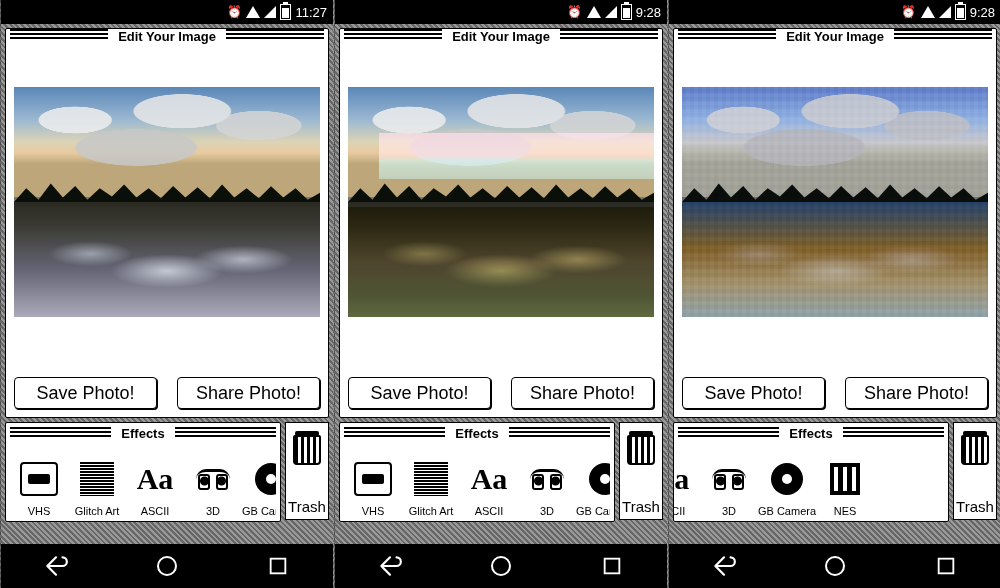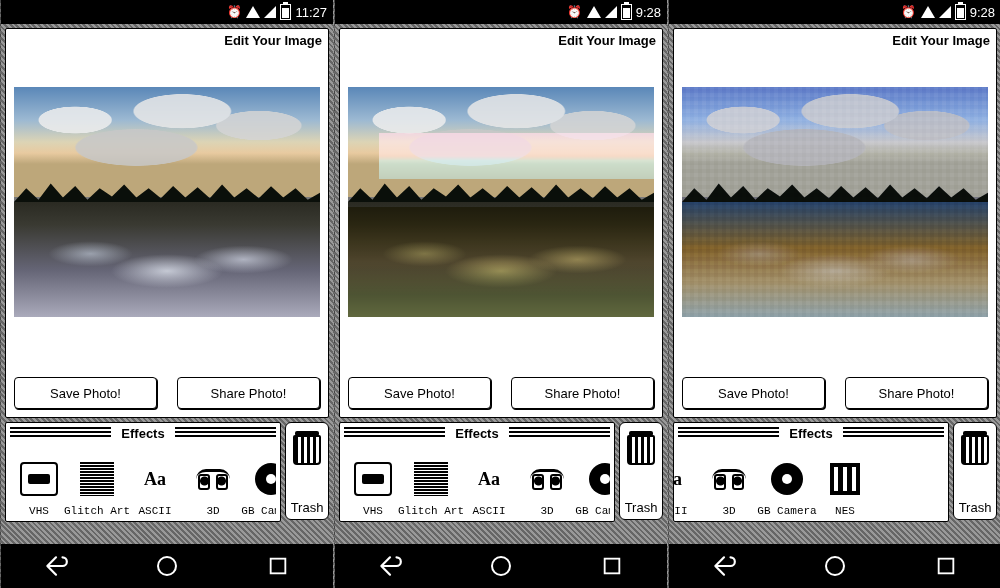--- a/index.html
+++ b/index.html
@@ -44,25 +44,24 @@
   .card {
     margin: 4px;
     background: #fff;
     border: 1px solid #000;
     border-radius: 2px;
     box-sizing: border-box;
     position: relative;
   }
   .card-title {
     display: flex;
-    align-items: flex-end;
+    align-items: flex-start;
     justify-content: center;
     height: 22px;
     position: relative;
-    flex-direction: column;
   }
   .stripes {
     background: repeating-linear-gradient(#000 0 2px, #fff 2px 4px);
     height: 12px;
     flex: 1;
     margin: 0 4px;
   }
   .card-title .label {
     font-weight: bold;
     font-size: 13px;
@@ -145,21 +144,21 @@
     left:8px; right:8px; bottom:8px;
     display:flex;
     gap: 20px;
   }
   .btn {
     flex:1;
     height: 30px;
     border: 1px solid #000;
     background: #fff;
     border-radius: 4px;
-    font-size: 13px;
+    font-size: 18px;
     color:#000;
     display:flex;
     align-items:center;
     justify-content:center;
     box-shadow: 1px 1px 0 #000;
   }
 
   
   .fx-row {
     position: relative;
@@ -204,50 +203,50 @@
     font-size: 11px;
     color:#000;
     position:relative;
   }
   .fx-icon {
     width: 40px; height: 40px;
     display:flex; align-items:center; justify-content:center;
     margin-bottom: 6px;
     font-family: Georgia, serif;
   }
-  .fx-label { white-space:nowrap;font-family:Liberation Mono, monospace; }
+  .fx-label { white-space:nowrap; }
 
   .trash-card {
     width: 44px;
     background:#fff;
     border:1px solid #000;
-    border-radius:6px;
+    border-radius:0;
     height:98px;
     display:flex;
     flex-direction:column;
     align-items:center;
     justify-content:space-between;
     padding:8px 0 4px;
     box-sizing:border-box;
-    font-size:13px;
+    font-size:15px;
     color:#000;
   }
 
   
   .ico-vhs {
     width:34px; height:30px; border:2px solid #000; border-radius:4px; position:relative;
   }
   .ico-vhs::after{content:""; position:absolute; left:6px; right:6px; top:10px; height:10px; background:#000; border-radius:2px;}
   .ico-glitch {
     width:34px; height:34px;
     background: repeating-linear-gradient(#000 0 2px, #fff 2px 3px),
                 repeating-linear-gradient(90deg,#000 0 2px,#fff 2px 3px);
     filter: contrast(200%);
   }
-  .ico-ascii { font-size: 18px; font-weight: bold; color:#000; font-family: Georgia, serif;}
+  .ico-ascii { font-size: 30px; font-weight: bold; color:#000; font-family: Georgia, serif;}
   .ico-3d {
     width:34px; height:18px;
     background:
       radial-gradient(circle at 25% 50%, #000 4px, transparent 5px),
       radial-gradient(circle at 75% 50%, #000 4px, transparent 5px);
     border-top:3px solid #000;
     border-radius: 10px;
     position:relative;
   }
   .ico-3d::before,.ico-3d::after{content:"";position:absolute;width:8px;height:12px;border:2px solid #000;top:2px;border-radius:3px;}

